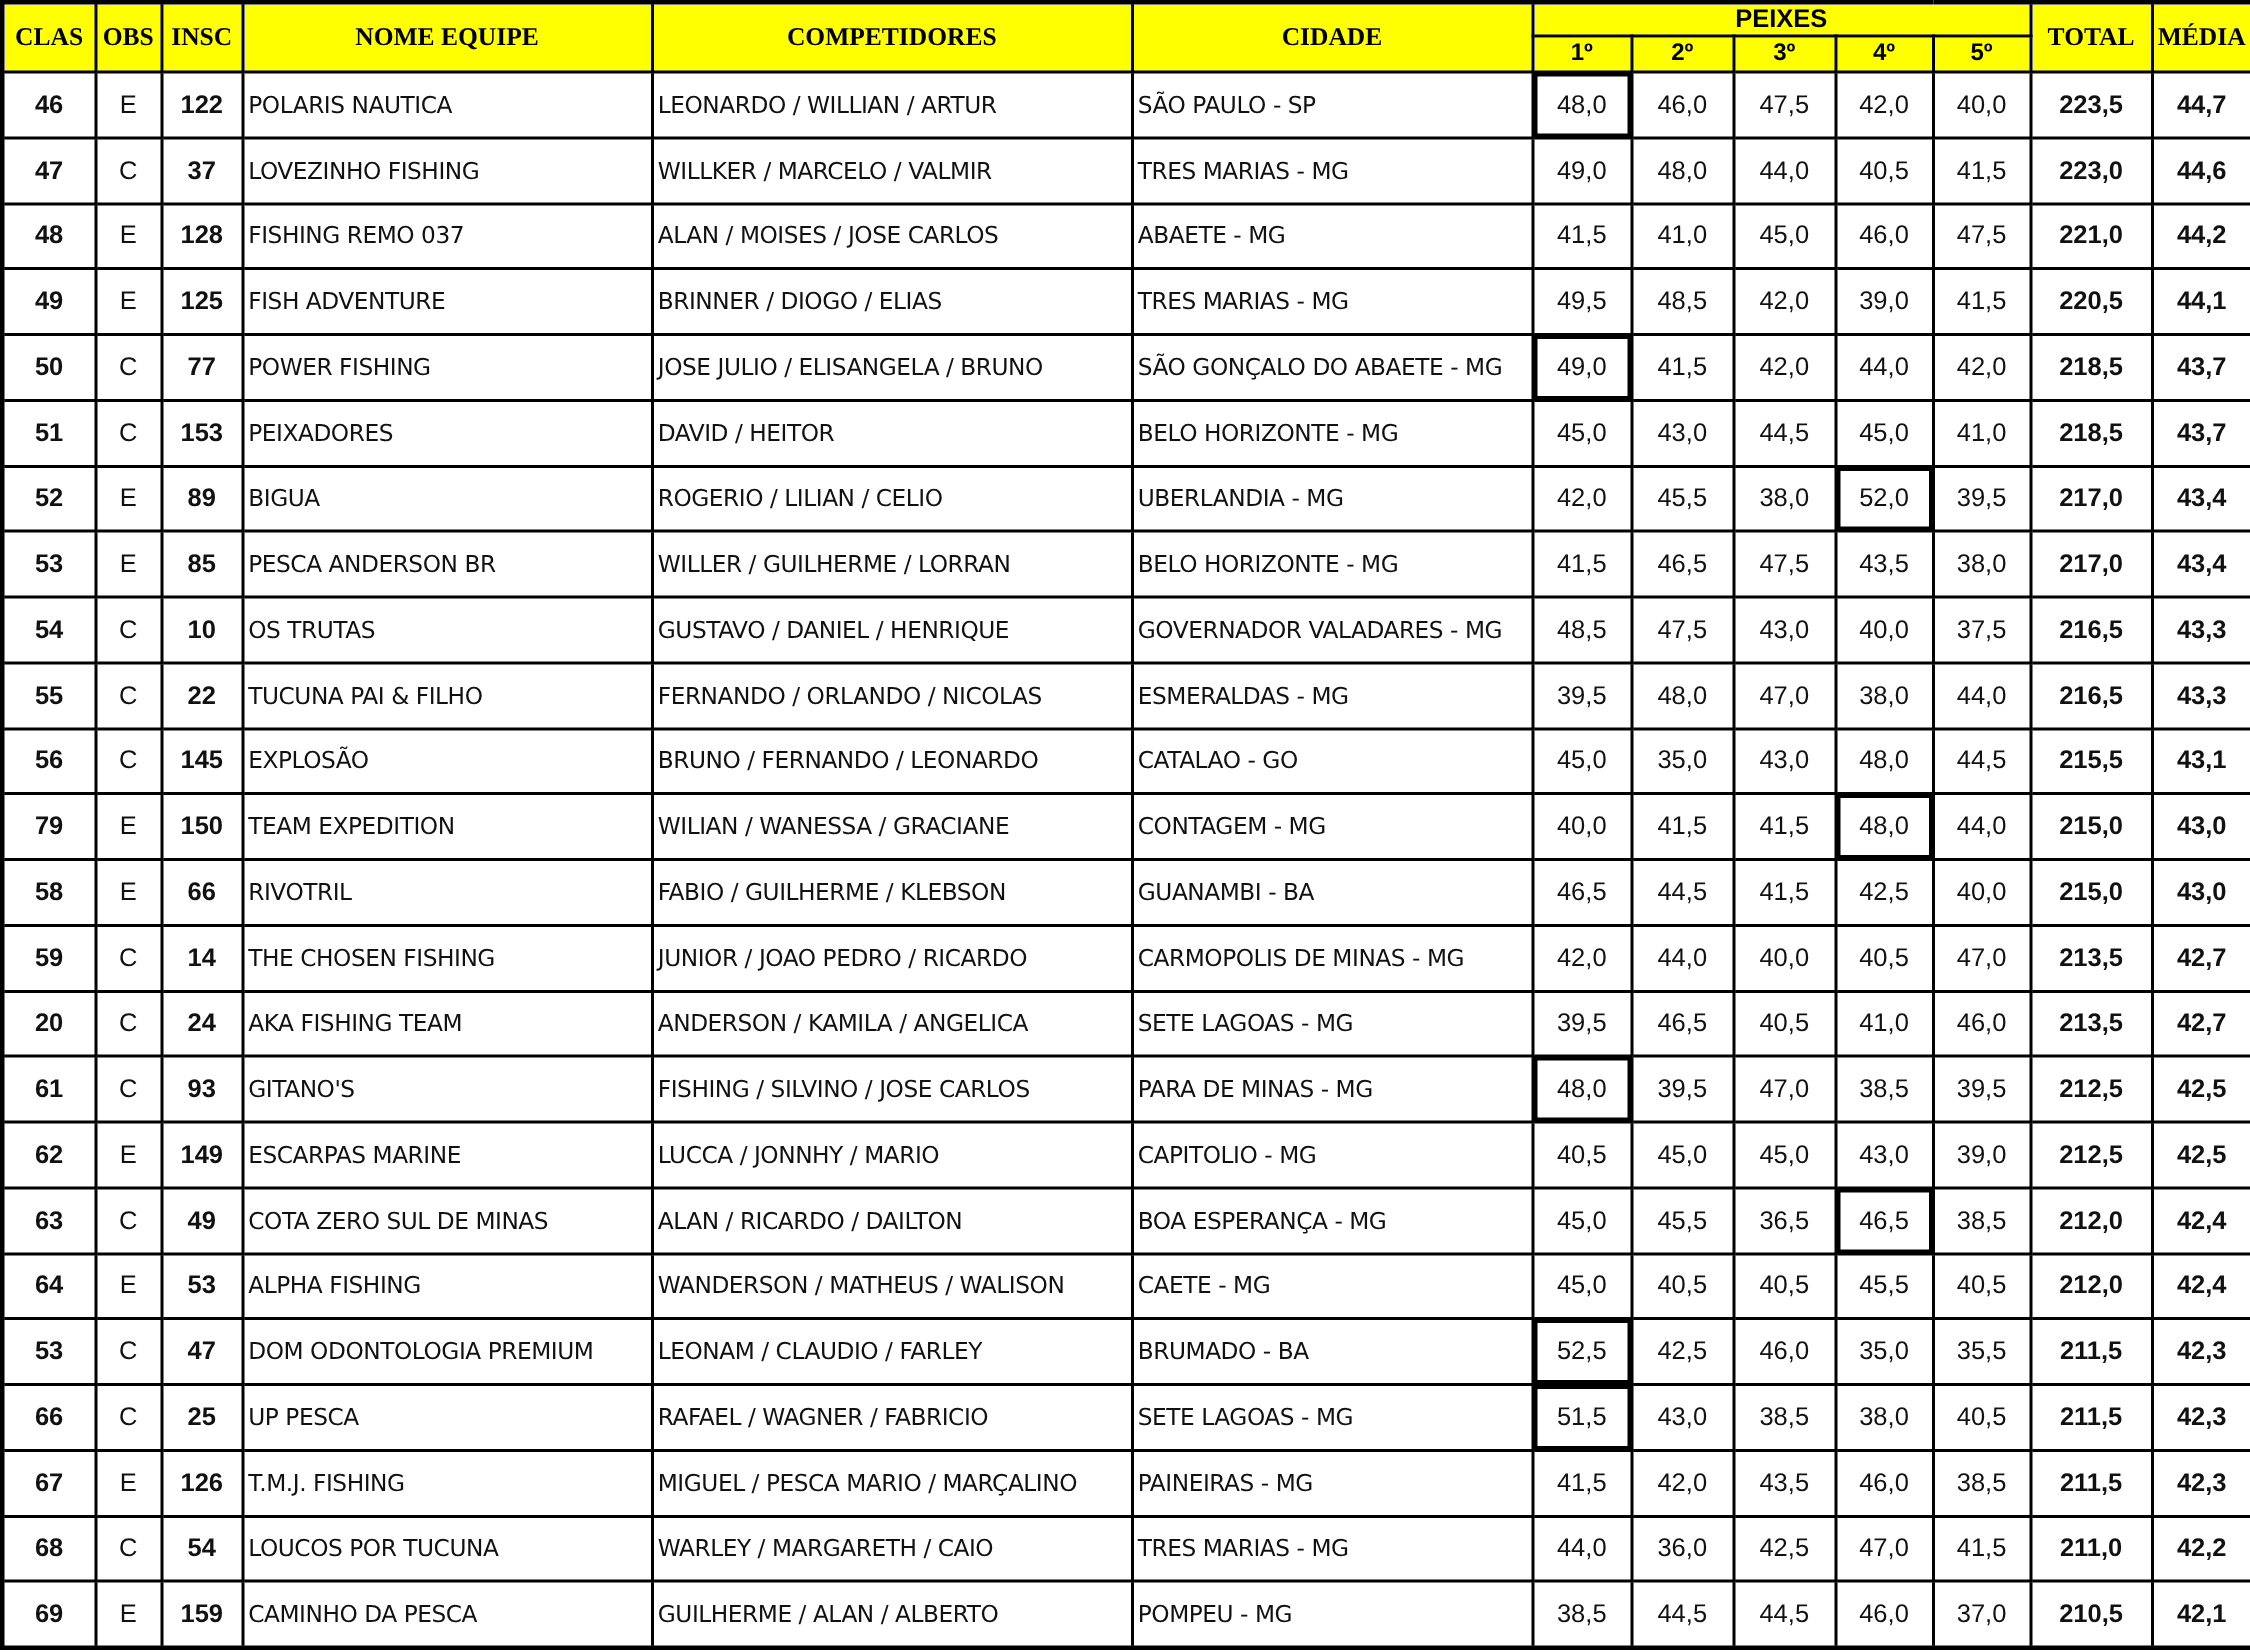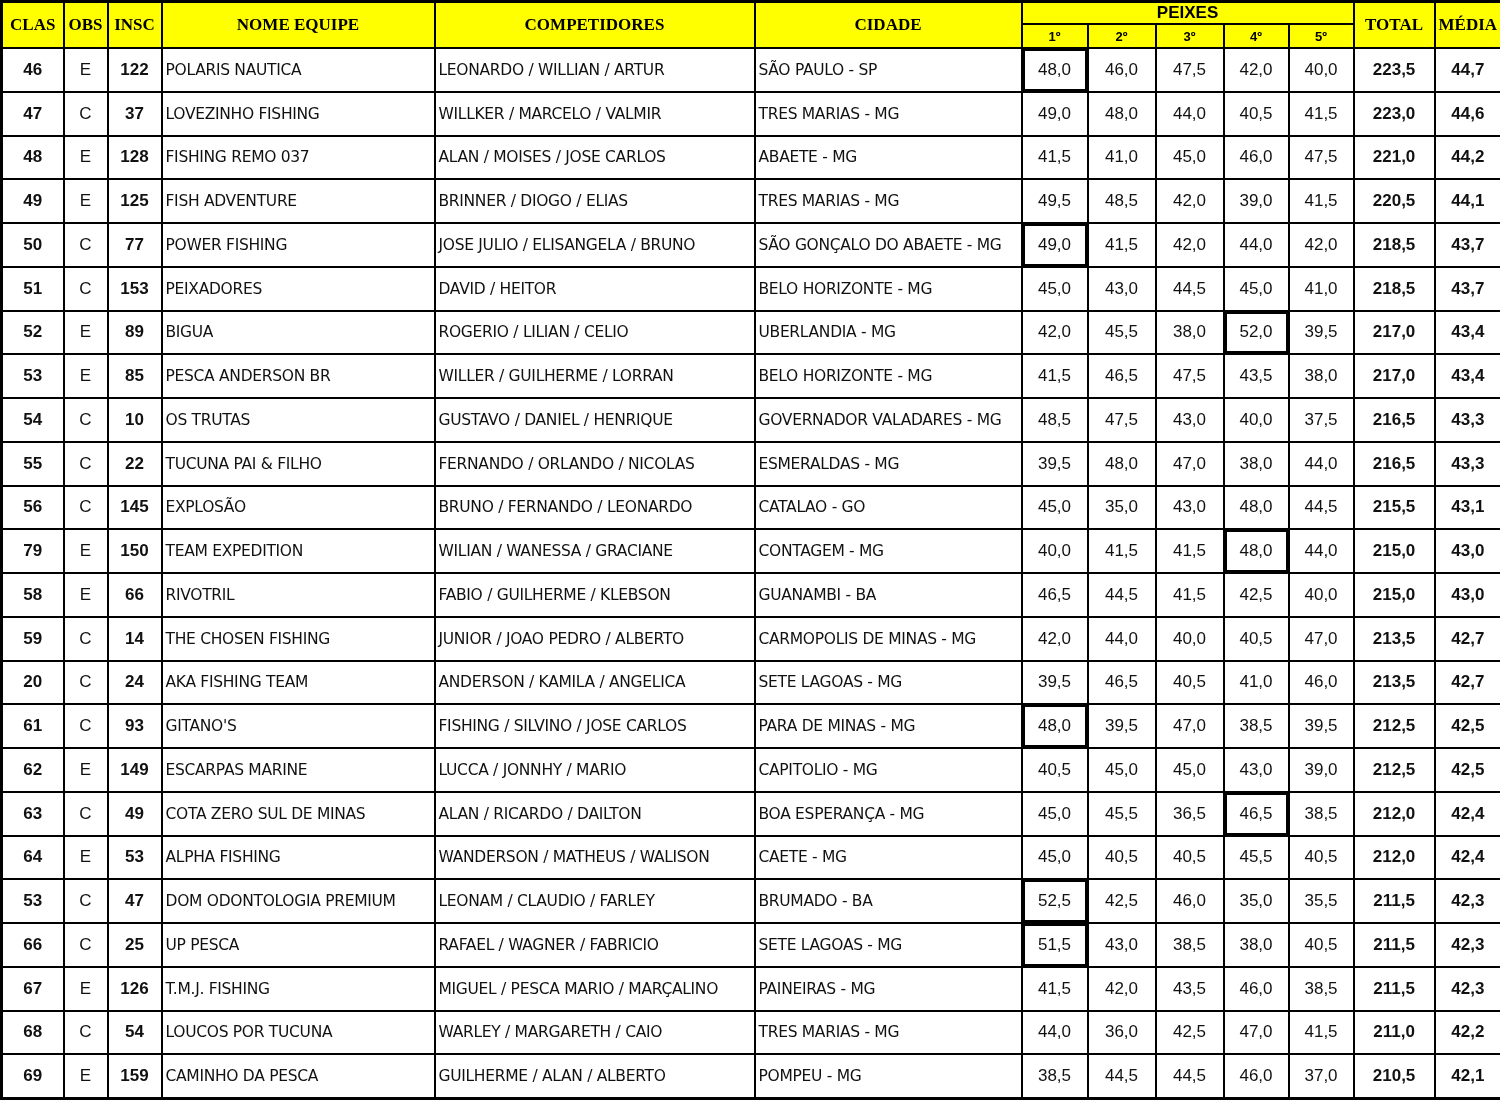--- a/index.html
+++ b/index.html
@@ -1,21 +1,21 @@
 <!DOCTYPE html>
 <html><head>
 <meta charset="utf-8">
 <style>
   html, body { margin:0; padding:0; background:#ffffff; }
   body { width:1500px; height:1101px; overflow:hidden; font-family:"Liberation Sans", sans-serif; }
   table { border-collapse:collapse; table-layout:fixed; width:1500px; }
   th, td { border:2px solid #000; padding:0; overflow:hidden; white-space:nowrap; }
   thead th { background:#ffff00; font-weight:bold; font-size:17px; color:#000; text-align:center; }
   thead tr.h1 th { height:20px; }
-  thead tr.h2 th { height:22px; font-size:13px; }
+  thead tr.h2 th { height:22px; font-size:16px; }
   thead th.tall { height:44px;font-family:Liberation Serif, serif; }
   tbody td { height:41.75px; font-size:17px; color:#111; }
   td.c { text-align:center; }
   td.b { font-weight:bold; }
   td.l { text-align:left; padding-left:3px; font-family:"DejaVu Sans", sans-serif; font-size:15.5px; letter-spacing:-0.3px; }
   td.n { text-align:center; font-size:17px; }
   td.hl { outline:3px solid #000; outline-offset:-3px; }
   table { border:3px solid #000; }
 </style>
 </head>
@@ -251,21 +251,21 @@
         <td class="n">42,5</td>
         <td class="n">40,0</td>
         <td class="c b">215,0</td>
         <td class="c b">43,0</td>
       </tr>
       <tr>
         <td class="c b">59</td>
         <td class="c">C</td>
         <td class="c b">14</td>
         <td class="l">THE CHOSEN FISHING</td>
-        <td class="l">JUNIOR /  JOAO PEDRO / ALBERTO</td>
+        <td class="l">JUNIOR /  JOAO PEDRO / RICARDO</td>
         <td class="l">CARMOPOLIS DE MINAS - MG</td>
         <td class="n">42,0</td>
         <td class="n">44,0</td>
         <td class="n">40,0</td>
         <td class="n">40,5</td>
         <td class="n">47,0</td>
         <td class="c b">213,5</td>
         <td class="c b">42,7</td>
       </tr>
       <tr>

